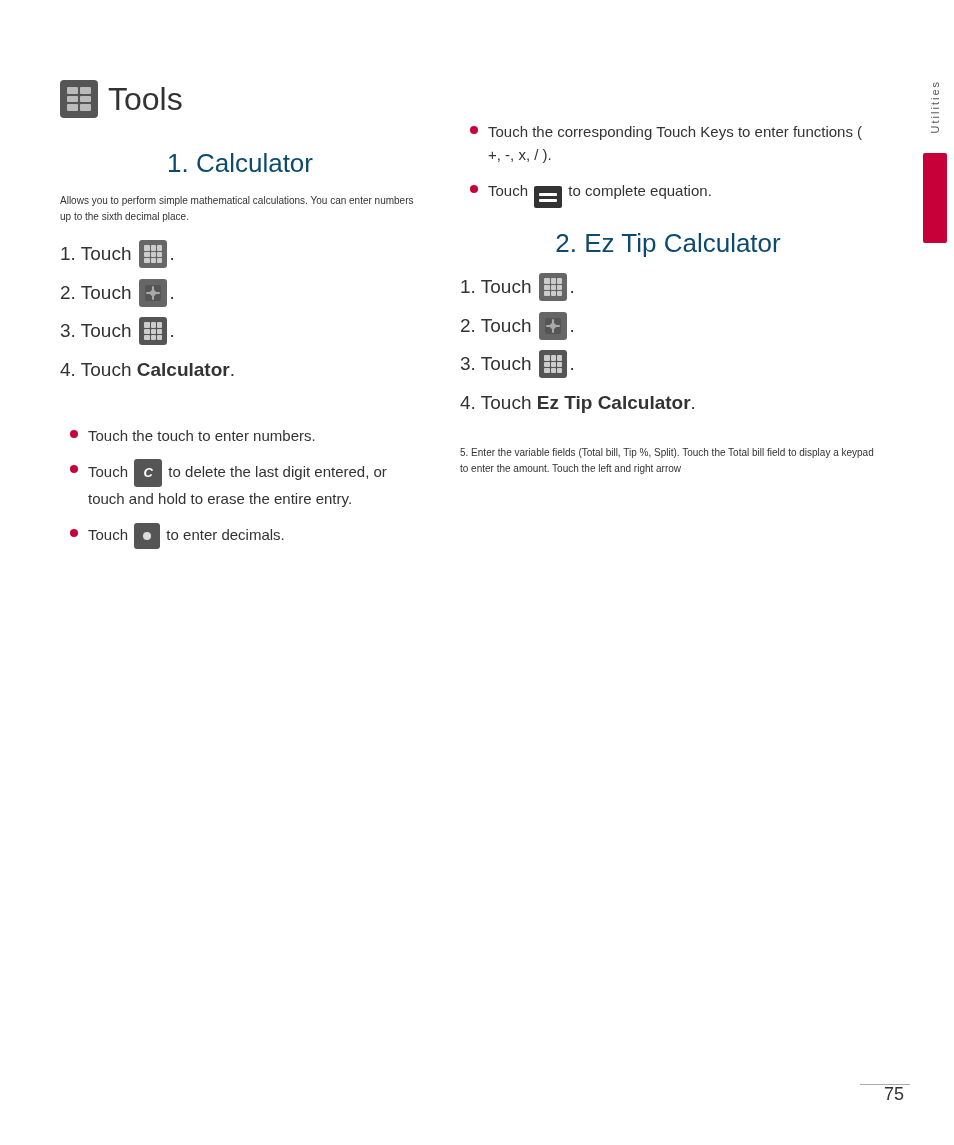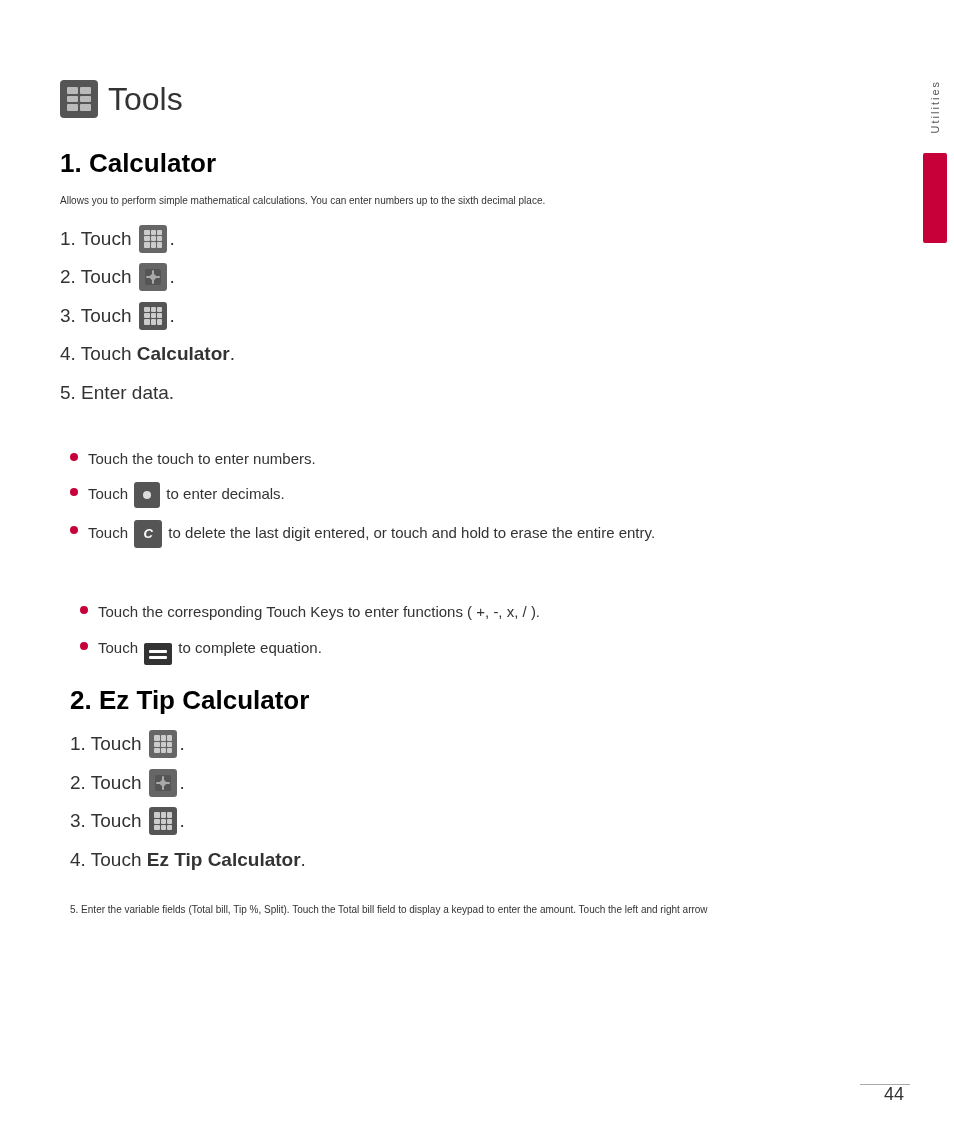--- a/index.html
+++ b/index.html
@@ -12,21 +12,21 @@
       overflow: hidden;
     }
     .page {
       display: flex;
       flex-direction: row;
       width: 954px;
       min-height: 1145px;
     }
     .main-content {
       display: flex;
-      flex-direction: column;
+      flex-direction: row;
       flex: 1;
       padding: 80px 40px 60px 60px;
     }
     .left-col {
       flex: 0 0 390px;
       padding-right: 30px;
     }
     .right-col {
       flex: 1;
       padding-left: 10px;
@@ -36,23 +36,24 @@
       align-items: center;
       margin-bottom: 30px;
     }
     .page-title {
       font-size: 32px;
       font-weight: normal;
       color: #333;
     }
     .section-title {
       font-size: 26px;
-      font-weight: bold;
-      color: #000000;
+      font-weight: normal;
+      color: #0c4a6e;
       margin-bottom: 14px;
+      text-align: center;
     }
     .body-text {
       font-size: 10px;
       line-height: 1.55;
       color: #333;
       margin-bottom: 16px;
     }
     .step {
       display: flex;
       align-items: center;
@@ -345,45 +346,42 @@
               </span>
           </span>
         </span>
         <span>.</span>
       </div>
 
       <div class="step">
         <span class="step-label">4. Touch <strong>Calculator</strong>.</span>
       </div>
 
-      <div class="step">
-        <span class="step-label">5. Enter data.</span>
-      </div>
 
       <div class="bullet-list">
         <div class="bullet-item">
           <span class="bullet-dot"></span>
           <span class="bullet-content">Touch the touch to enter numbers.</span>
+        </div>
+        <div class="bullet-item">
+          <span class="bullet-dot"></span>
+          <span class="bullet-content">
+            Touch
+            <span class="icon-clear">C</span>
+            to delete the last digit entered, or touch and hold to erase the entire entry.
+          </span>
         </div>
         <div class="bullet-item">
           <span class="bullet-dot"></span>
           <span class="bullet-content">
             Touch
             <span class="icon-dot">
               <span class="icon-dot-inner"></span>
             </span>
             to enter decimals.
-          </span>
-        </div>
-        <div class="bullet-item">
-          <span class="bullet-dot"></span>
-          <span class="bullet-content">
-            Touch
-            <span class="icon-clear">C</span>
-            to delete the last digit entered, or touch and hold to erase the entire entry.
           </span>
         </div>
       </div>
     </div>
 
     <div class="right-col">
 
       <div class="bullet-list" style="margin-bottom:20px;">
         <div class="bullet-item">
           <span class="bullet-dot"></span>
@@ -469,13 +467,13 @@
     </div>
   </div>
 
   <div class="sidebar">
     <span class="sidebar-label">Utilities</span>
     <div class="sidebar-bar"></div>
   </div>
 </div>
 
 <div class="divider-line"></div>
-<div class="page-number">44</div>
+<div class="page-number">75</div>
 
 </body></html>

